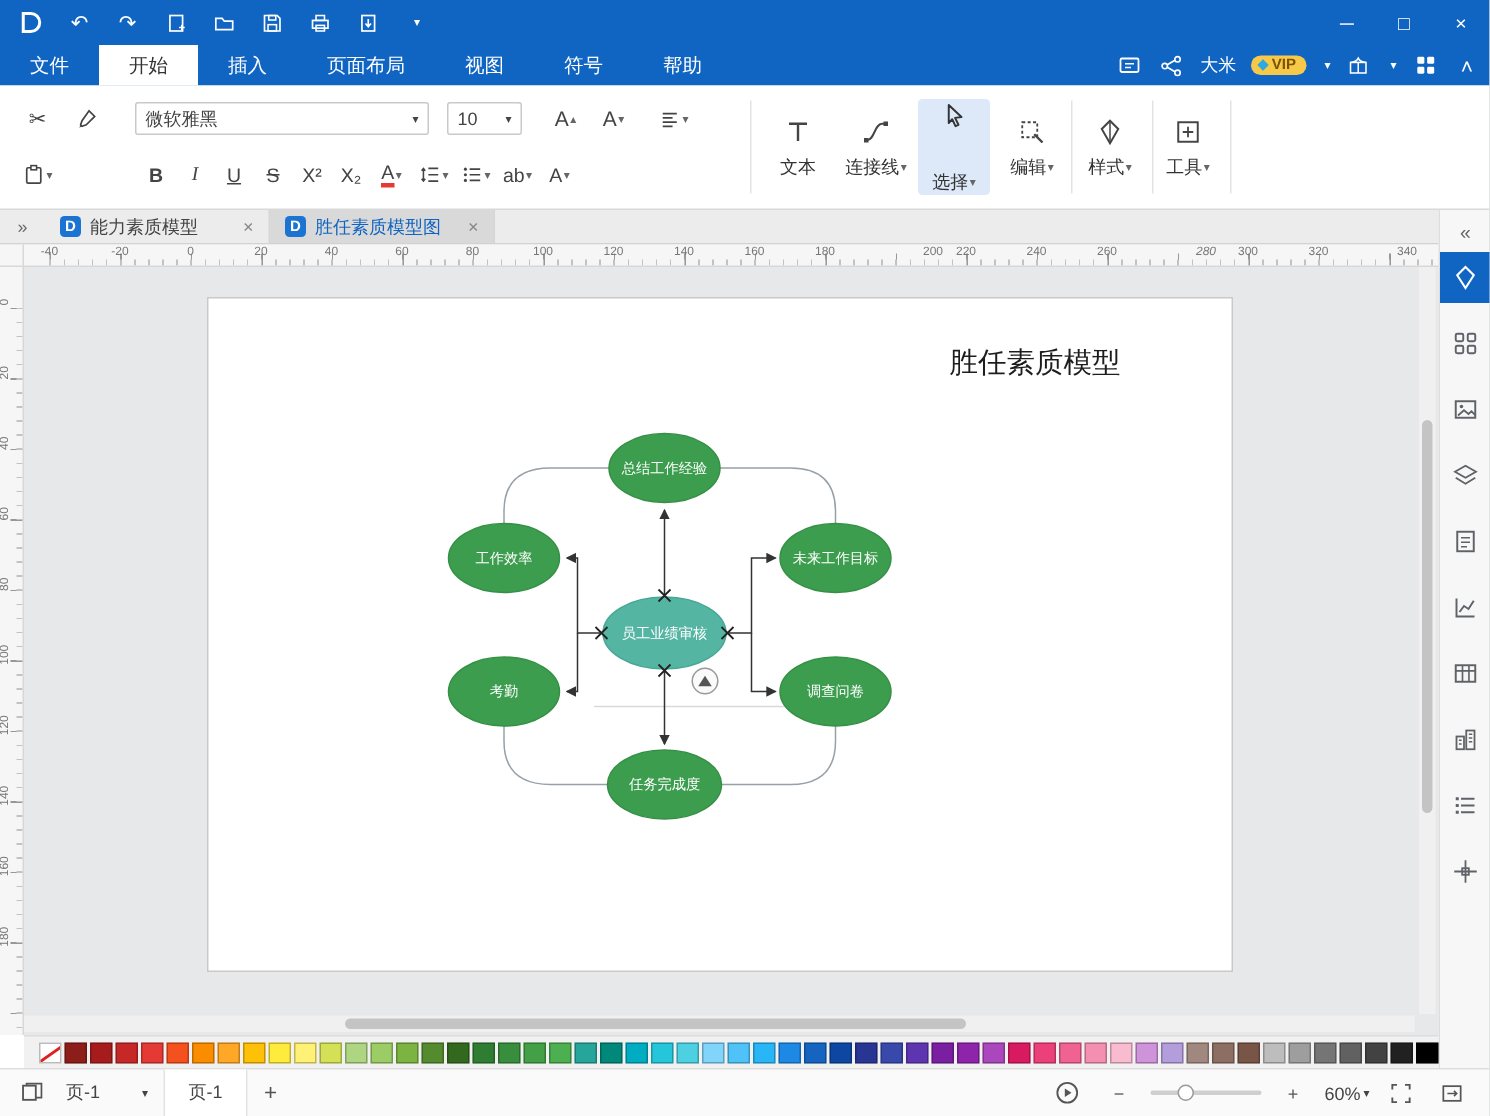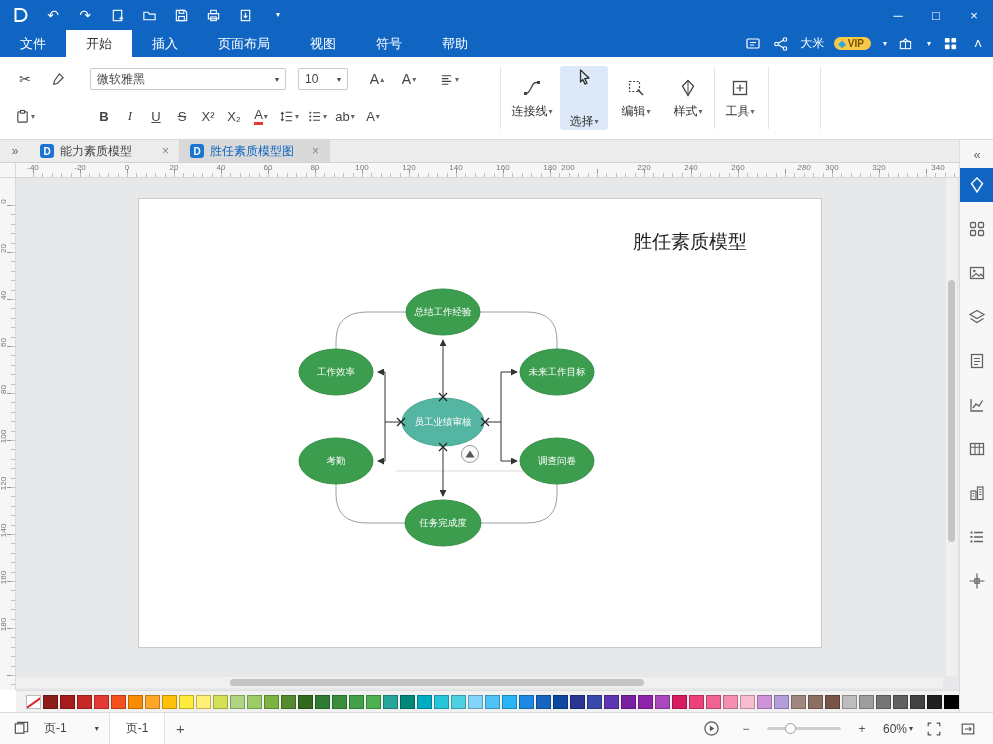--- a/index.html
+++ b/index.html
@@ -331,20 +331,28 @@
 
     <div class="tb-sep" style="left:500px;"></div>
     <div class="tb-sep" style="left:714px;"></div>
     <div class="tb-sep" style="left:768px;"></div>
     <div class="tb-sep" style="left:820px;"></div>
 
     <div class="big-buttons">
       <button class="bigbtn">
         <span class="bicon">
             <svg width="20" height="20" viewBox="0 0 20 20">
+              <path d="M4 4.5 H16 M10 4.5 V16" fill="none" stroke="#444" stroke-width="1.6"></path>
+            </svg>
+          </span>
+        <span class="blabel">文本</span>
+      </button>
+      <button class="bigbtn">
+        <span class="bicon">
+            <svg width="20" height="20" viewBox="0 0 20 20">
               <path d="M4 15.5 C9 15.5 9 4.5 14 4.5 H16" fill="none" stroke="#444" stroke-width="1.3"></path>
               <rect x="2" y="14" width="3" height="3" fill="#444"></rect>
               <rect x="15" y="3" width="3" height="3" fill="#444"></rect>
             </svg>
           </span>
         <span class="blabel">
             <span>连接线</span>
             <span class="mini-caret">▾</span>
           </span>
       </button>
@@ -421,21 +429,21 @@
       <span class="rlabel" style="left: 99px;">0</span>
       <span class="rlabel" style="left: 146px;">20</span>
       <span class="rlabel" style="left: 193px;">40</span>
       <span class="rlabel" style="left: 240px;">60</span>
       <span class="rlabel" style="left: 287px;">80</span>
       <span class="rlabel" style="left: 334px;">100</span>
       <span class="rlabel" style="left: 381px;">120</span>
       <span class="rlabel" style="left: 428px;">140</span>
       <span class="rlabel" style="left: 475px;">160</span>
       <span class="rlabel" style="left: 522px;">180</span>
-      <span class="rlabel" style="left: 540px;">200</span>
+      <span class="rlabel" style="left: 594px;">200</span>
       <span class="rlabel" style="left: 616px;">220</span>
       <span class="rlabel" style="left: 663px;">240</span>
       <span class="rlabel" style="left: 710px;">260</span>
       <span class="rlabel" style="left: 776px; font-style: italic;">280</span>
       <span class="rlabel" style="left: 804px;">300</span>
       <span class="rlabel" style="left: 851px;">320</span>
       <span class="rlabel" style="left: 898px; margin-left: 12px;">340</span>
     </div>
   <div class="ruler-v" id="ruler-v">
       <span class="rvlabel" style="top: 19px;">0</span>

